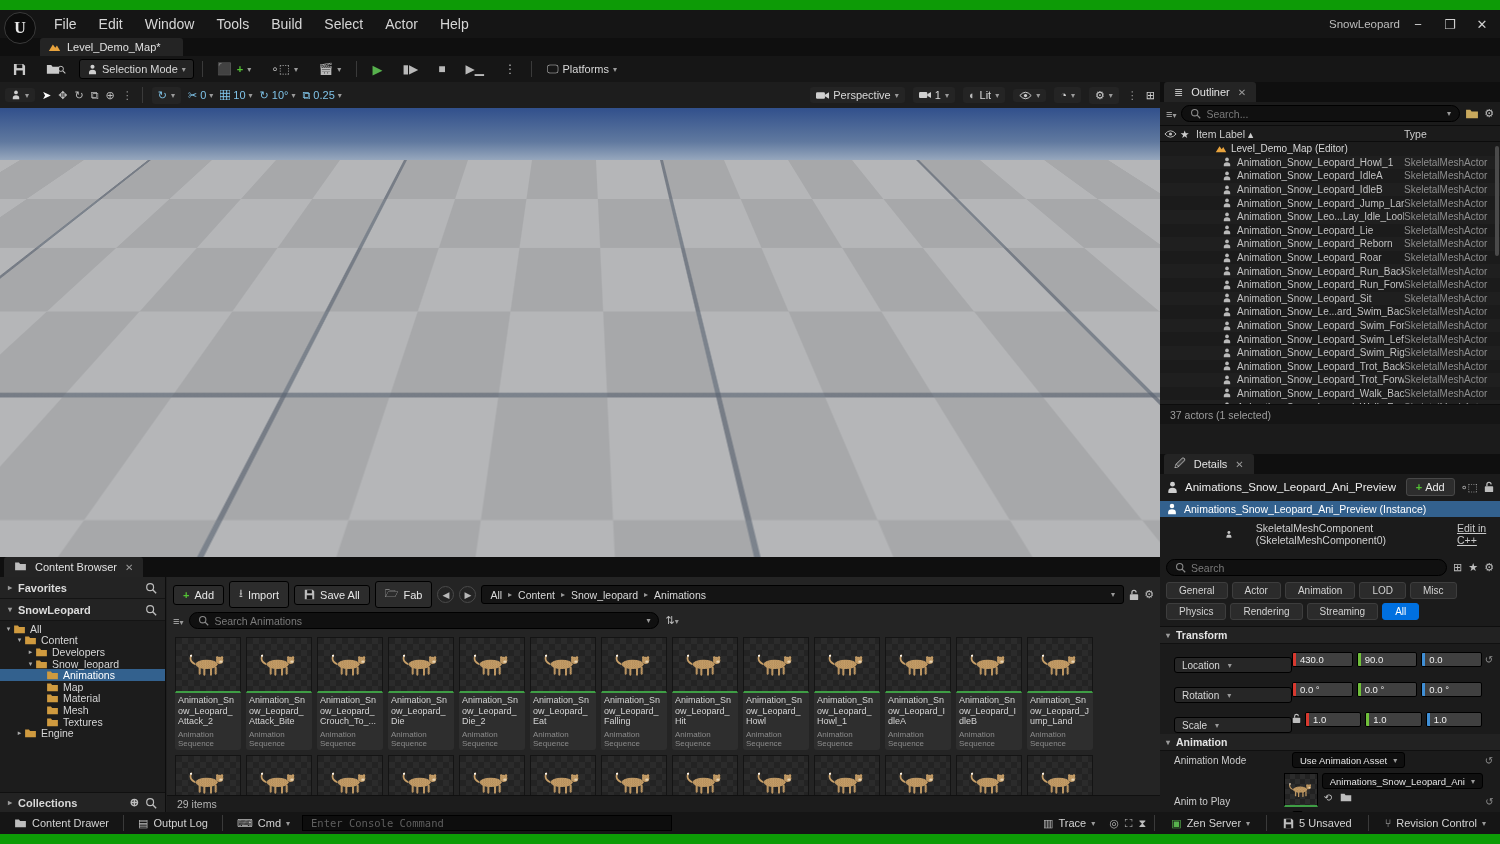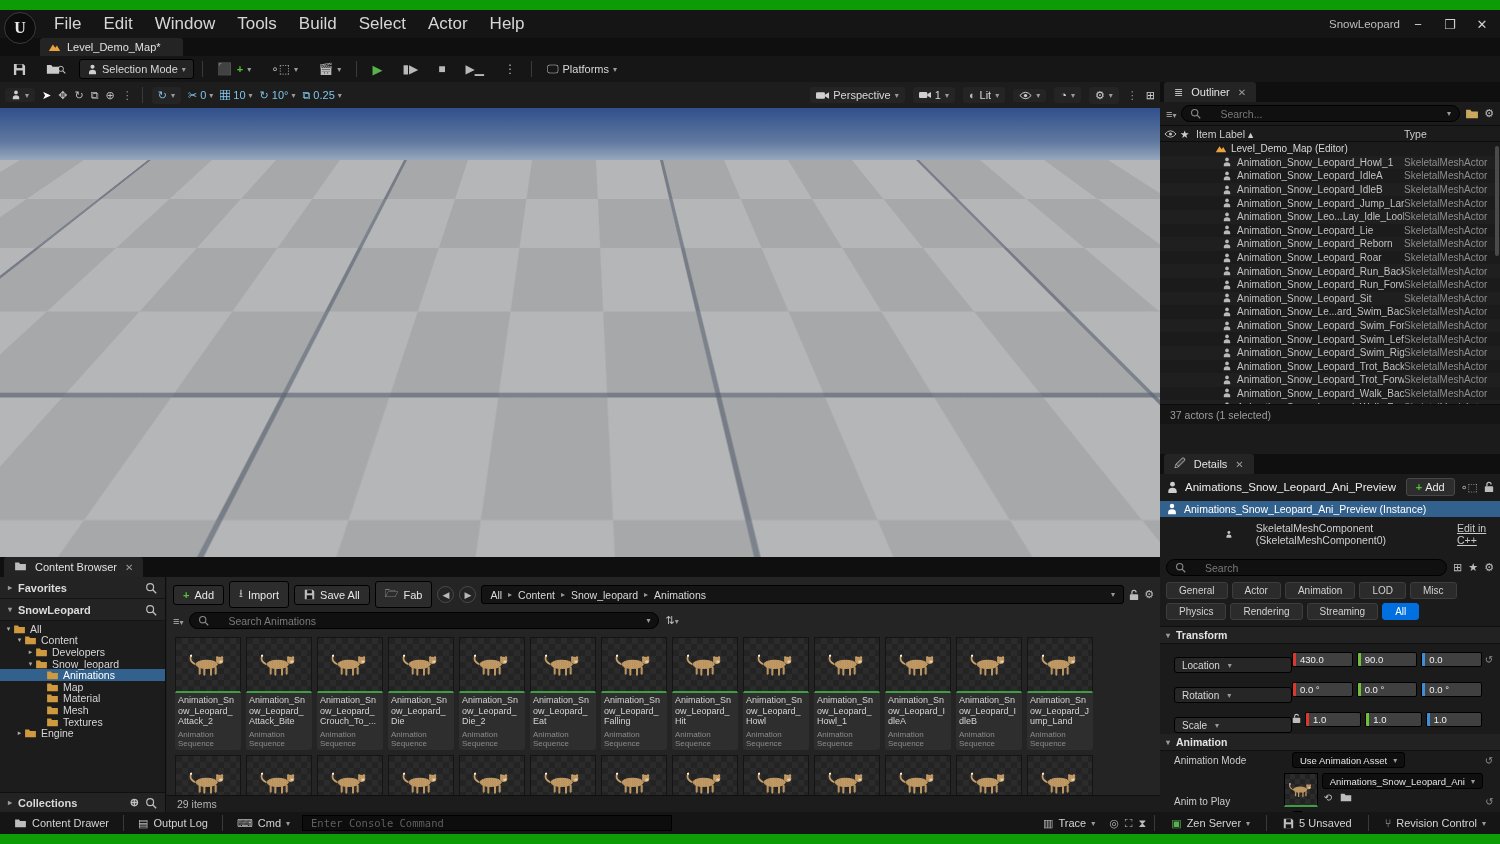--- a/index.html
+++ b/index.html
@@ -5,21 +5,21 @@
   * { margin:0; padding:0; box-sizing:border-box; user-select:none; }
   html,body { background:#000; }
   body { font-family:"Liberation Sans", sans-serif; }
   .screen { position:relative; width:1500px; height:844px; background:#0d9b06; overflow:hidden; }
   .window { position:absolute; left:0; right:0; top:10px; bottom:10px; background:#161616; color:#cfcfcf; font-size:11px; }
 
   
   .titlebar { position:absolute; left:0; right:0; top:0; height:28px; background:#151515; display:flex; align-items:center; }
   .uelogo { position:absolute; left:4px; top:2px; width:32px; height:32px; border-radius:50%; background:#0c0c0c; border:1px solid #3a3a3a; color:#e8e8e8; display:flex; align-items:center; justify-content:center; font-weight:bold; font-size:16px; font-family:"Liberation Serif",serif; z-index:5;}
   .menus { display:flex; margin-left:44px; gap:2px; }
-  .menus span { padding:3px 10px; color:#d6d6d6; font-size:17px; border-radius:3px; cursor:default; }
+  .menus span { padding:3px 10px; color:#d6d6d6; font-size:14px; border-radius:3px; cursor:default; }
   .win-title { position:absolute; right:100px; top:0; height:28px; display:flex; align-items:center; color:#bdbdbd; font-size:11.5px; }
   .win-btns { position:absolute; right:4px; top:0; height:28px; display:flex; align-items:center; gap:4px; }
   .win-btns span { width:28px; text-align:center; color:#cfcfcf; font-size:13px; }
 
   
   .tabbar { position:absolute; left:0; right:0; top:28px; height:18px; background:#0f0f0f; }
   .leveltab { position:absolute; left:40px; top:0; height:18px; background:#242424; display:flex; align-items:center; gap:6px; padding:0 22px 0 8px; font-size:11px; color:#e0e0e0; border-radius:3px 3px 0 0; }
 
   
   .toolbar { position:absolute; left:0; right:0; top:46px; height:26px; background:#161616; display:flex; align-items:center; gap:6px; padding:0 6px; }
@@ -54,21 +54,21 @@
 
   
   .rightcol { position:absolute; left:1160px; top:72px; width:340px; bottom:22px; background:#1b1b1b; }
   .paneltabs { height:20px; background:#0f0f0f; display:flex; align-items:flex-end; }
   .ptab { height:20px; background:#242424; display:flex; align-items:center; gap:8px; padding:0 10px; font-size:11px; color:#e2e2e2; border-radius:3px 3px 0 0; margin-left:4px; }
   .ptab .x { color:#9a9a9a; font-size:10px; }
 
   
   .outliner { position:absolute; left:0; top:0; width:340px; height:372px; background:#1b1b1b; }
   .searchrow { display:flex; align-items:center; gap:5px; padding:3px 6px; }
-  .searchbox { flex:1; display:flex; align-items:center; gap:19px; background:#101010; border:1px solid #000; border-radius:10px; height:17px; padding:0 8px; color:#7a7a7a; font-size:10.5px; }
+  .searchbox { flex:1; display:flex; align-items:center; gap:5px; background:#101010; border:1px solid #000; border-radius:10px; height:17px; padding:0 8px; color:#7a7a7a; font-size:10.5px; }
   .searchbox .dd { margin-left:auto; }
   .ol-header { display:flex; align-items:center; height:17px; border-top:1px solid #0c0c0c; border-bottom:1px solid #0c0c0c; font-size:10.5px; color:#cdcdcd; }
   .ol-header .c-eye { width:20px; text-align:center; }
   .ol-header .c-star { width:16px; }
   .ol-header .c-label { flex:1; }
   .ol-header .c-type { width:96px; }
   .ol-body { height:262px; overflow:hidden; position:relative; }
   .ol-row { display:flex; align-items:center; height:13.6px; font-size:10px; color:#c2c2c2; }
   .ol-row:nth-child(even) { background:#1f1f1f; }
   .ol-row .c-eye { width:20px; text-align:center; }

